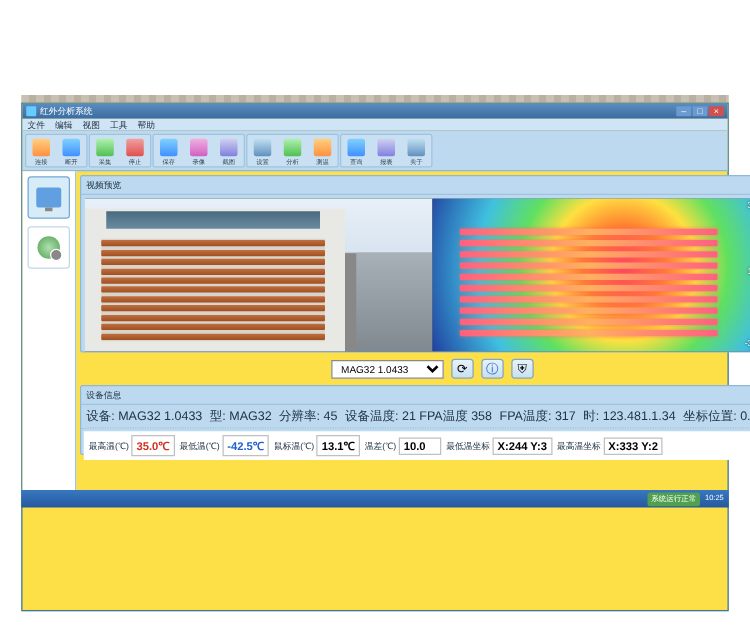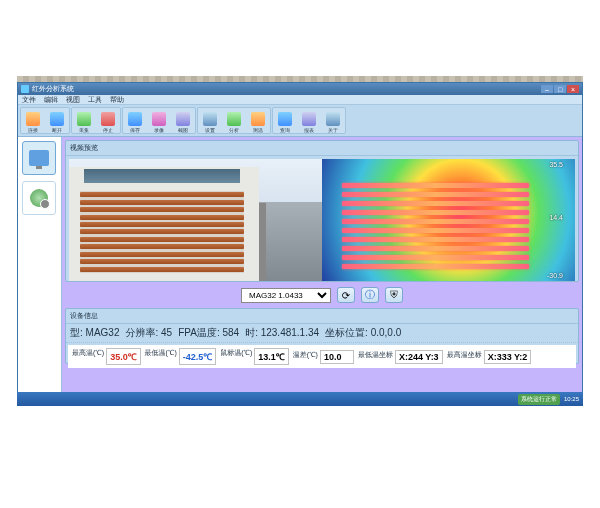--- a/index.html
+++ b/index.html
@@ -1,17 +1,17 @@
 <!DOCTYPE html>
 <html><head>
 <meta charset="utf-8">
 <style>
 *{box-sizing:border-box;margin:0;padding:0;font-family:"Microsoft YaHei",Arial,sans-serif;font-size:10px}
 body{background:#fff;width:600px;height:508px;overflow:hidden;position:relative}
-.frame{position:absolute;top:82px;left:17px;width:566px;height:324px;background:#c4b5fd;border:1px solid #3a74a8}
+.frame{position:absolute;top:82px;left:17px;width:566px;height:407px;background:#fde047;border:1px solid #3a74a8}
 .titlebar{height:12px;background:linear-gradient(#5a8cc0,#3a6ca0);display:flex;align-items:center;justify-content:space-between;padding:0 3px}
 .titlebar .left{display:flex;align-items:center;gap:3px}
 .titlebar .appicon{width:8px;height:8px;background:#6cf;border-radius:1px}
 .titlebar .title{color:#fff;font-size:7px}
 .titlebar .wctrls{display:flex;gap:1px}
 .titlebar .wbtn{width:12px;height:8px;background:#6a9ad0;color:#fff;font-size:7px;display:flex;align-items:center;justify-content:center;cursor:pointer}
 .titlebar .wbtn.close{background:#d05050}
 .menubar{height:10px;background:#cfe4f5;display:flex;gap:8px;padding:0 4px;align-items:center;border-bottom:1px solid #a8c8e2}
 .menubar span{font-size:7px;color:#234}
 .toolbar{height:32px;background:#bcd9ef;display:flex;padding:2px;gap:1px;border-bottom:1px solid #8fb8d8}
@@ -51,21 +51,21 @@
 .th-t1{top:2px}.th-t2{top:45%}.th-t3{bottom:2px}
 .th-bars{position:absolute;left:8%;top:18%;right:18%;bottom:8%;display:flex;flex-direction:column;justify-content:space-around}
 .th-bar{height:5px;background:linear-gradient(90deg,#ff6080,#ffb060,#ff6080);border-radius:1px;box-shadow:0 0 3px rgba(255,100,100,.8)}
 .midrow{display:flex;justify-content:center;gap:6px;align-items:center;padding:2px}
 .devsel{height:15px;width:90px;background:#fff;border:1px solid #888;font-size:8px;padding:0 3px}
 .rbtn{width:18px;height:16px;border:1px solid #7aa8d0;border-radius:3px;display:flex;align-items:center;justify-content:center;cursor:pointer;background:linear-gradient(#e8f2fb,#c8e0f2)}
 .rbtn span{font-size:10px}
 .info{height:56px}
 .inforow{padding:2px 4px;font-size:7px;color:#234;border-bottom:1px dotted #a0c4e0;white-space:nowrap;overflow:hidden;display:flex;gap:6px}
 .datarow{padding:3px 4px;display:flex;gap:4px;align-items:center;background:#fff;margin:2px}
-.field{display:flex;align-items:flex-start;gap:2px}
+.field{display:flex;align-items:center;gap:2px}
 .flabel{font-size:7px;color:#234;white-space:nowrap}
 .fval{background:#fff;border:1px solid #c0c0c0;padding:1px 3px;font-size:9px;font-weight:bold;min-width:34px}
 .v-red{color:#d03020}
 .v-blue{color:#2060d0}
 .taskbar{position:absolute;bottom:102px;left:17px;width:566px;height:14px;background:linear-gradient(#3878c0,#2458a0);display:flex;justify-content:flex-end;align-items:center;padding:0 4px}
 .taskbar .tr{display:flex;gap:4px;align-items:center}
 .taskbar .tag{background:#50a050;color:#fff;font-size:6px;padding:1px 3px;border-radius:2px}
 .taskbar .time{color:#fff;font-size:6px}
 .topstrip{position:absolute;top:76px;left:17px;width:566px;height:6px;background:repeating-linear-gradient(90deg,#c8c0b0,#c8c0b0 6px,#b8b0a0 6px,#b8b0a0 12px)}
 </style>
@@ -226,23 +226,25 @@
             <span style="color:#2060d0">ⓘ</span>
           </div>
         <div class="rbtn">
             <span>⛨</span>
           </div>
       </div>
 
       <div class="panel info">
         <div class="panel-title">设备信息</div>
         <div class="inforow">
+          <span><span>设备</span>: <span>MAG32 1.0433</span></span>
           <span><span>型</span>: <span>MAG32</span></span>
           <span><span>分辨率</span>: <span>45</span></span>
-          <span><span>FPA温度</span>: <span>584</span></span>
+          <span><span>设备温度</span>: <span>21 FPA温度 358</span></span>
+          <span><span>FPA温度</span>: <span>317</span></span>
           <span><span>时</span>: <span>123.481.1.34</span></span>
           <span><span>坐标位置</span>: <span>0.0,0.0</span></span>
         </div>
         <div class="datarow">
           <div class="field">
               <span class="flabel">最高温(℃)</span>
               <span class="fval v-red">35.0℃</span>
             </div>
           <div class="field">
               <span class="flabel">最低温(℃)</span>

